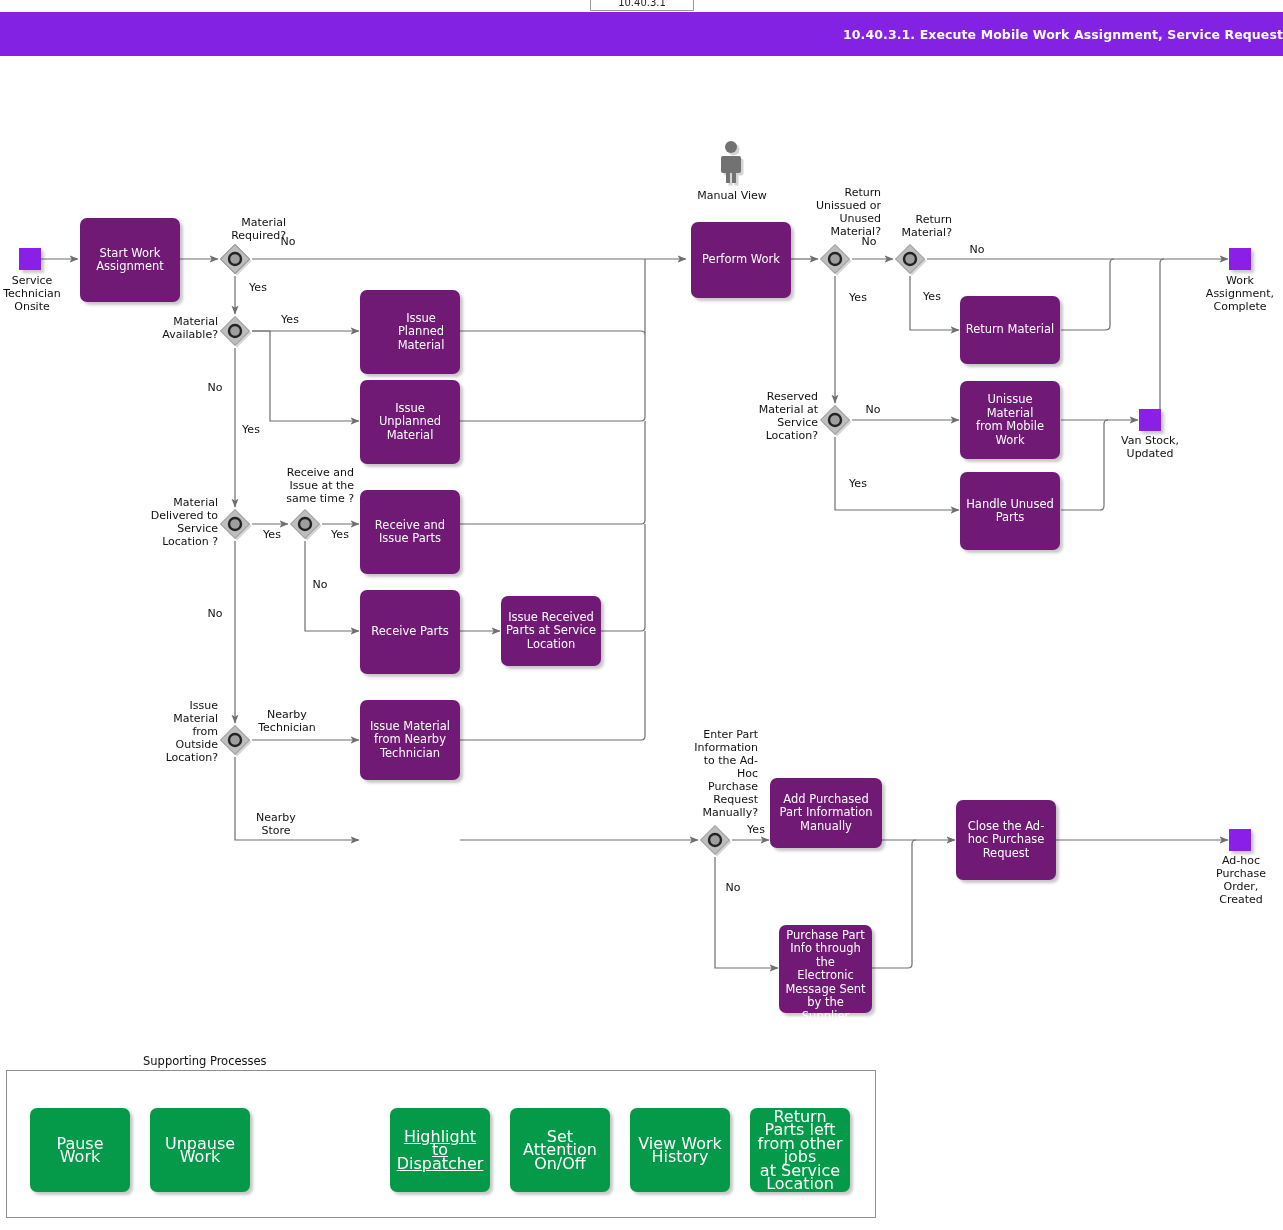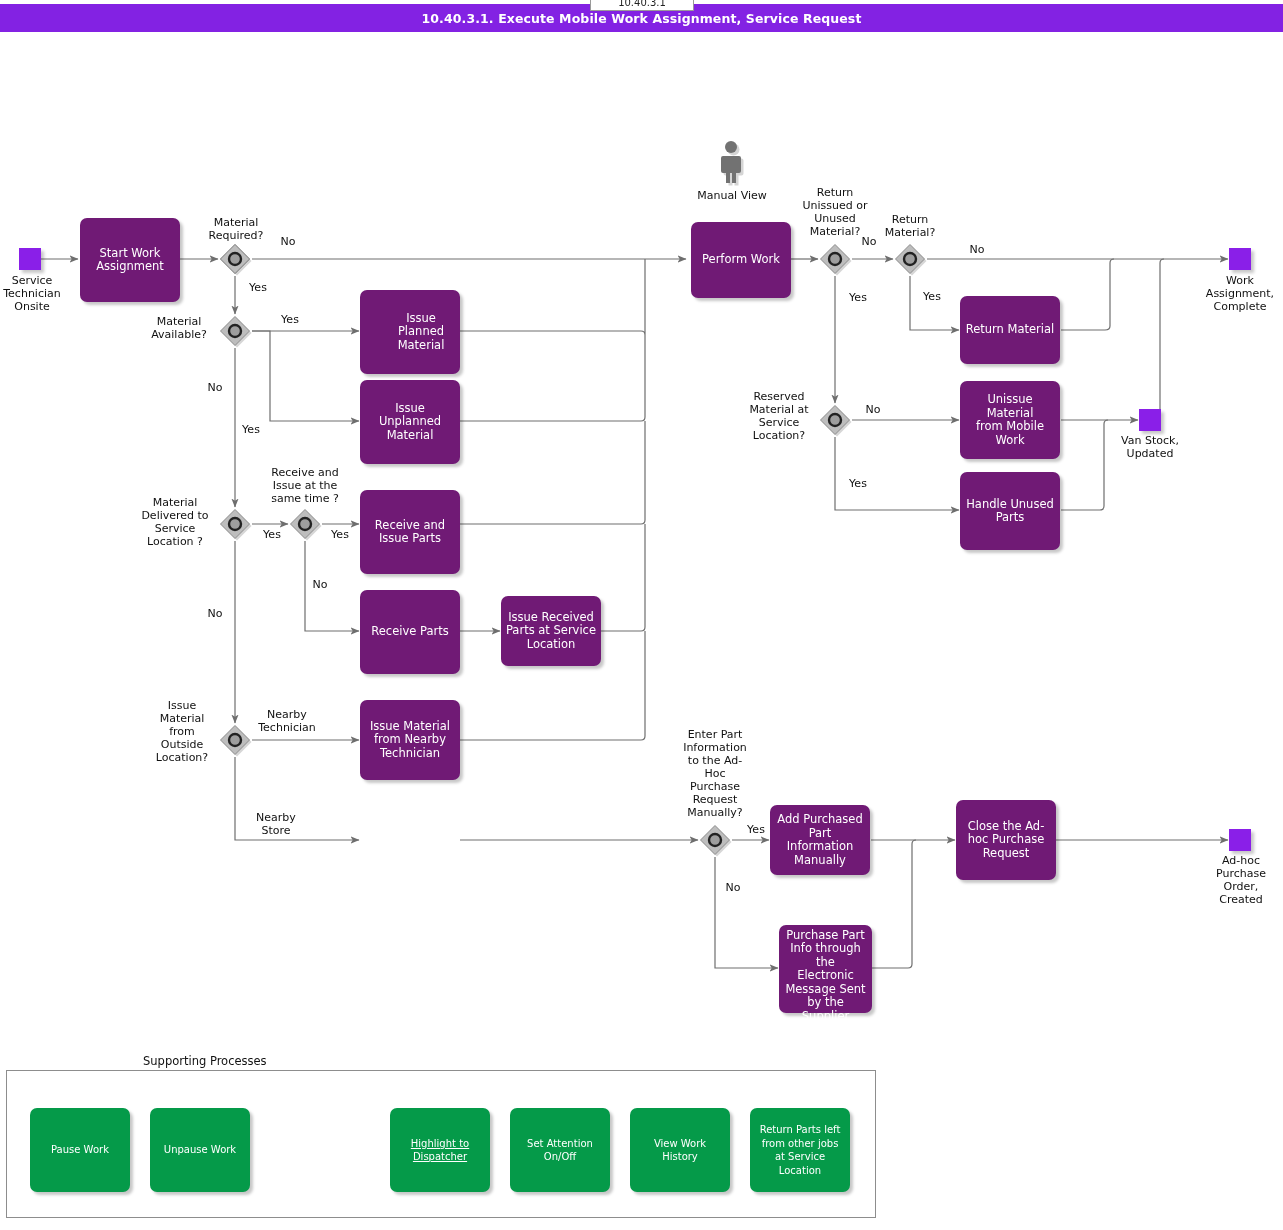--- a/index.html
+++ b/index.html
@@ -25,29 +25,29 @@
     background: #ffffff;
     color: #222;
     font-size: 10px;
     text-align: center;
     line-height: 16px;
     z-index: 5;
   }
   
   #titlebar {
     position: absolute;
-    left: 0; top: 4px;
-    width: 1283px; height: 28px;
+    left: 0; top: 12px;
+    width: 1283px; height: 44px;
     background: #8322e3;
     color: #ffffff;
     font-size: 12.5px;
     font-weight: bold;
     display: flex;
     align-items: center;
-    justify-content: center;
+    justify-content: flex-end;
     letter-spacing: 0.1px;
   }
   
   .task {
     position: absolute;
     background: #701a75;
     color: #ffffff;
     border-radius: 7px;
     box-shadow: 3px 3px 3px rgba(0,0,0,0.22);
     display: flex;
@@ -75,21 +75,21 @@
   }
   .gw {
     position: absolute;
     width: 34px; height: 34px;
   }
   .gwlabel {
     position: absolute;
     font-size: 11px;
     line-height: 13px;
     color: #111;
-    text-align: center;
+    text-align: right;
     white-space: pre-line;
   }
   .flowlabel {
     position: absolute;
     font-size: 11px;
     line-height: 13px;
     color: #111;
     text-align: center;
     white-space: pre-line;
   }
@@ -114,21 +114,21 @@
   .sp {
     position: absolute;
     top: 1108px;
     height: 84px;
     background: #059A49;
     color: #fff;
     border-radius: 7px;
     box-shadow: 3px 3px 3px rgba(0,0,0,0.22);
     display: flex; align-items: center; justify-content: center;
     text-align: center;
-    font-size: 10px; line-height: 13.5px;
+    font-size: 16px; line-height: 13.5px;
     white-space: pre-line;
     padding: 0 4px;
   }
   svg.wires {
     position: absolute;
     left: 0; top: 0;
     width: 1283px; height: 1230px;
     pointer-events: none;
   }
 </style>
@@ -262,21 +262,21 @@
 
   <div class="task" style="left:960px; top:296px; width:100px; height:68px;">Return Material</div>
 
   <div class="task" style="left:960px; top:381px; width:100px; height:78px;">Unissue Material
 from Mobile
 Work</div>
 
   <div class="task" style="left:960px; top:472px; width:100px; height:78px;">Handle Unused
 Parts</div>
 
-  <div class="task" style="left:770px; top:805px; width:100px; height:70px;">Add Purchased
+  <div class="task" style="left:770px; top:778px; width:112px; height:70px;">Add Purchased
 Part Information
 Manually</div>
 
   <div class="task" style="left:779px; top:925px; width:93px; height:88px;">Retrieved
 Purchase Part
 Info through the
 Electronic
 Message Sent
 by the Supplier</div>
 

